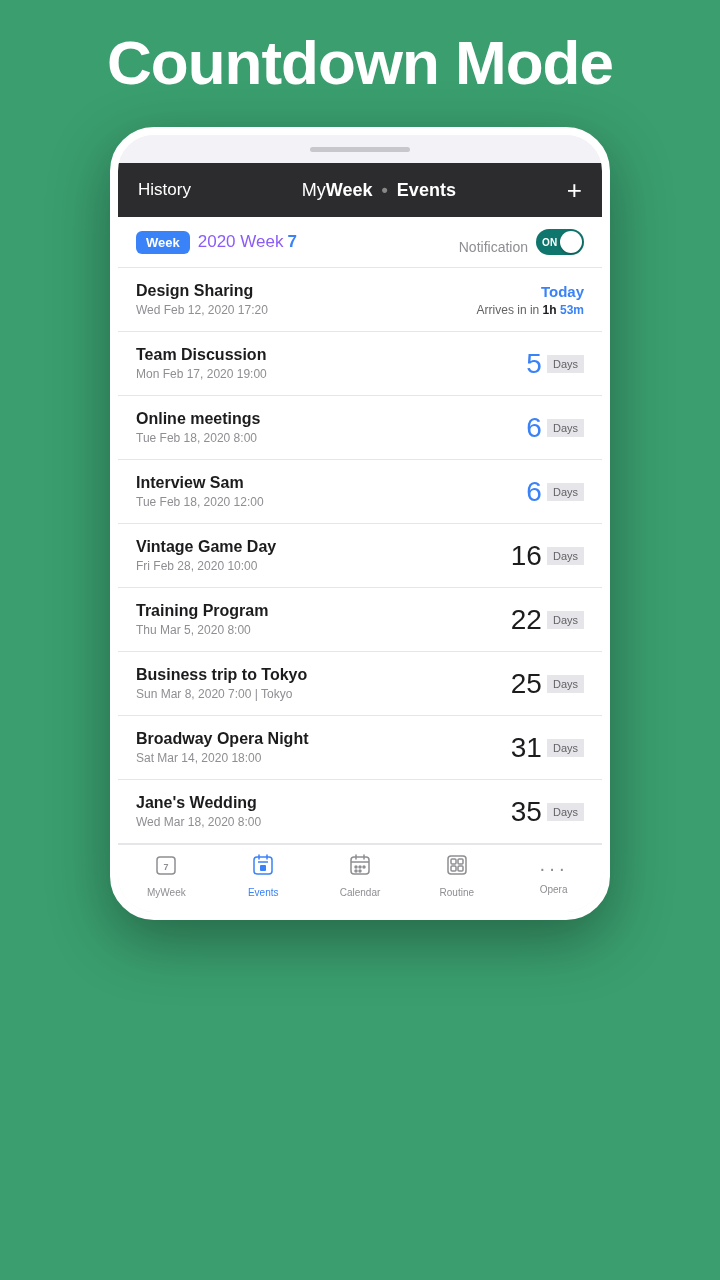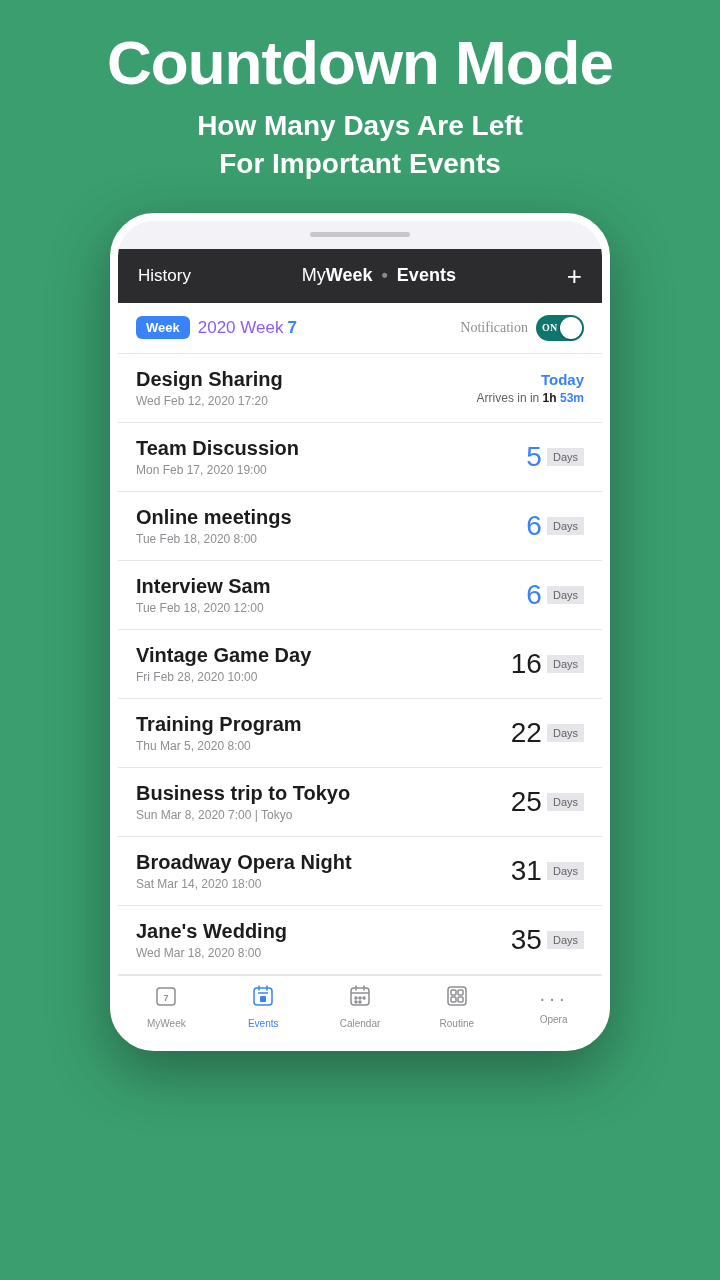--- a/index.html
+++ b/index.html
@@ -120,23 +120,22 @@
       color: #8b5cf6;
     }
     .week-number {
       font-size: 17px;
       font-weight: 700;
       color: #3a82f7;
       margin-left: 4px;
     }
     .notification-section {
       display: flex;
-      align-items: center;
+      align-items: flex-end;
       gap: 8px;
-      font-family: Liberation Serif, serif;
     }
     .notification-label {
       font-size: 14px;
       color: #8e8e93;
     }
     .toggle {
       width: 48px;
       height: 26px;
       background: #0f766e;
       border-radius: 13px;
@@ -170,21 +169,21 @@
     .event-item {
       display: flex;
       align-items: center;
       justify-content: space-between;
       padding: 14px 18px;
       border-bottom: 1px solid #e5e5ea;
       background: #fff;
     }
     .event-left { flex: 1; }
     .event-name {
-      font-size: 20px;
+      font-size: 16px;
       font-weight: 600;
       color: #1c1c1e;
     }
     .event-date {
       font-size: 12px;
       color: #8e8e93;
       margin-top: 3px;
     }
     .event-date .location {
       color: #8e8e93;
@@ -265,24 +264,20 @@
     .nav-icon svg {
       width: 24px;
       height: 24px;
     }
   </style>
 </head>
 <body>
 
 <div class="hero-section">
   <div class="hero-title">Countdown Mode</div>
-  <div class="hero-subtitle">
-    <span>How Many Days Are Left</span><br>
-    <span>For Important Events</span>
-  </div>
 </div>
 
 <div class="phone-frame">
 
   <div class="phone-notch">
     <div class="phone-notch-bar"></div>
   </div>
 
   <div class="app-header">
     <span class="app-header-history">History</span>

